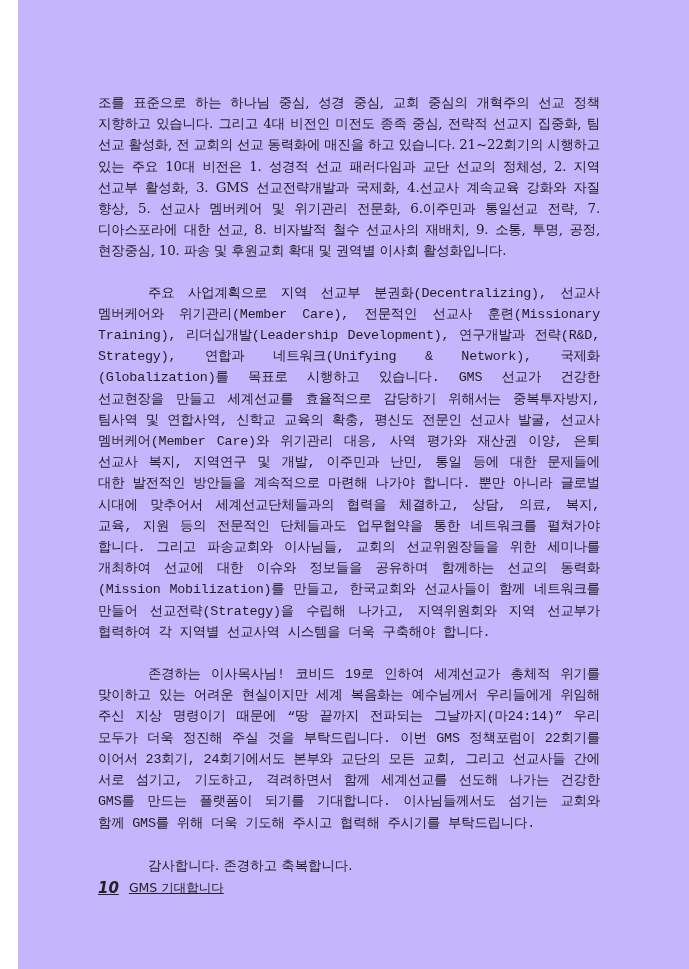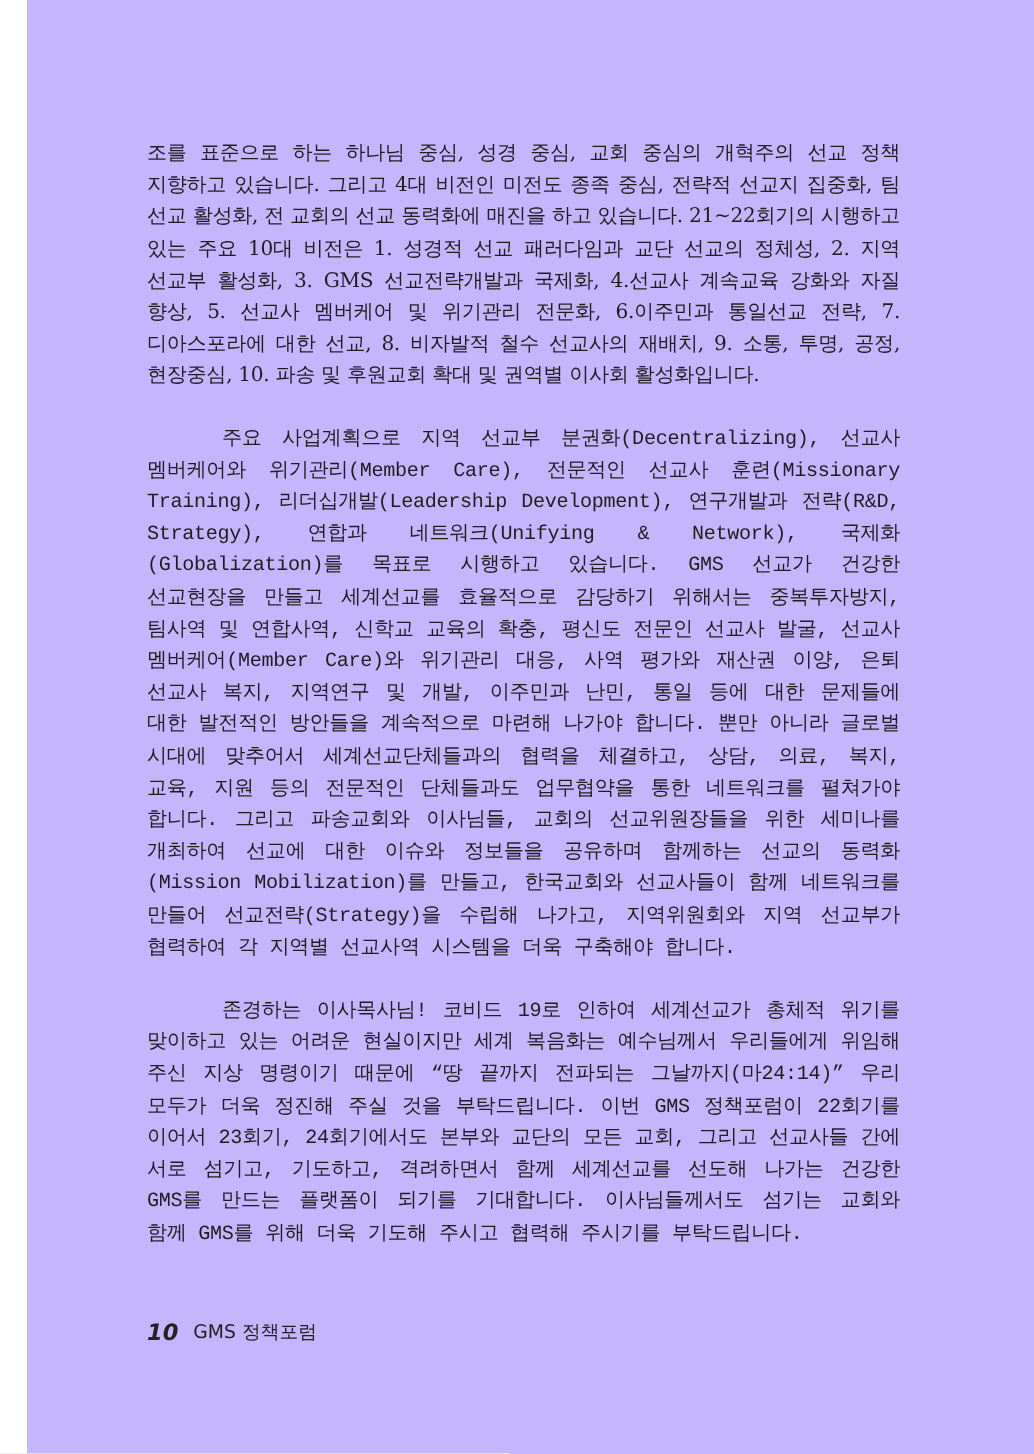--- a/index.html
+++ b/index.html
@@ -54,20 +54,21 @@
     }
     .footer {
       position: absolute;
       left: 80px;
       top: 879px;
       display: flex;
       align-items: center;
       gap: 10px;
       font-family: "DejaVu Sans", "Liberation Sans", sans-serif;
       color: #222222;
+      text-decoration: underline;
     }
     .page-number {
       font-size: 15px;
       font-weight: bold;
       font-style: italic;
     }
     .footer-title {
       font-size: 12.5px;
     }
   </style>
@@ -75,19 +76,20 @@
 <body>
 
 <div class="page">
   <div class="body-text">
     <p class="para">조를 표준으로 하는 하나님 중심, 성경 중심, 교회 중심의 개혁주의 선교 정책 지향하고 있습니다. 그리고 4대 비전인 미전도 종족 중심, 전략적 선교지 집중화, 팀 선교 활성화, 전 교회의 선교 동력화에 매진을 하고 있습니다. 21~22회기의 시행하고 있는 주요 10대 비전은 1. 성경적 선교 패러다임과 교단 선교의 정체성, 2. 지역 선교부 활성화, 3. GMS 선교전략개발과 국제화, 4.선교사 계속교육 강화와 자질 향상, 5. 선교사 멤버케어 및 위기관리 전문화, 6.이주민과 통일선교 전략, 7. 디아스포라에 대한 선교, 8. 비자발적 철수 선교사의 재배치, 9. 소통, 투명, 공정, 현장중심, 10. 파송 및 후원교회 확대 및 권역별 이사회 활성화입니다.</p>
     <div class="gap"></div>
     <p class="para indent">주요 사업계획으로 지역 선교부 분권화(Decentralizing), 선교사 멤버케어와 위기관리(Member Care), 전문적인 선교사 훈련(Missionary Training), 리더십개발(Leadership Development), 연구개발과 전략(R&amp;D, Strategy), 연합과 네트워크(Unifying &amp; Network), 국제화(Globalization)를 목표로 시행하고 있습니다. GMS 선교가 건강한 선교현장을 만들고 세계선교를 효율적으로 감당하기 위해서는 중복투자방지, 팀사역 및 연합사역, 신학교 교육의 확충, 평신도 전문인 선교사 발굴, 선교사 멤버케어(Member Care)와 위기관리 대응, 사역 평가와 재산권 이양, 은퇴 선교사 복지, 지역연구 및 개발, 이주민과 난민, 통일 등에 대한 문제들에 대한 발전적인 방안들을 계속적으로 마련해 나가야 합니다. 뿐만 아니라 글로벌 시대에 맞추어서 세계선교단체들과의 협력을 체결하고, 상담, 의료, 복지, 교육, 지원 등의 전문적인 단체들과도 업무협약을 통한 네트워크를 펼쳐가야 합니다. 그리고 파송교회와 이사님들, 교회의 선교위원장들을 위한 세미나를 개최하여 선교에 대한 이슈와 정보들을 공유하며 함께하는 선교의 동력화(Mission Mobilization)를 만들고, 한국교회와 선교사들이 함께 네트워크를 만들어 선교전략(Strategy)을 수립해 나가고, 지역위원회와 지역 선교부가 협력하여 각 지역별 선교사역 시스템을 더욱 구축해야 합니다.</p>
     <div class="gap"></div>
     <p class="para indent">존경하는 이사목사님! 코비드 19로 인하여 세계선교가 총체적 위기를 맞이하고 있는 어려운 현실이지만 세계 복음화는 예수님께서 우리들에게 위임해 주신 지상 명령이기 때문에 “땅 끝까지 전파되는 그날까지(마24:14)” 우리 모두가 더욱 정진해 주실 것을 부탁드립니다. 이번 GMS 정책포럼이 22회기를 이어서 23회기, 24회기에서도 본부와 교단의 모든 교회, 그리고 선교사들 간에 서로 섬기고, 기도하고, 격려하면서 함께 세계선교를 선도해 나가는 건강한 GMS를 만드는 플랫폼이 되기를 기대합니다. 이사님들께서도 섬기는 교회와 함께 GMS를 위해 더욱 기도해 주시고 협력해 주시기를 부탁드립니다.</p>
     <div class="gap"></div>
+    <p class="closing">감사합니다. 존경하고 축복합니다.</p>
   </div>
 
   <div class="footer">
     <span class="page-number">10</span>
-    <span class="footer-title">GMS 정책포럼</span>
+    <span class="footer-title">GMS 기대합니다</span>
   </div>
 </div>
 
 </body></html>

